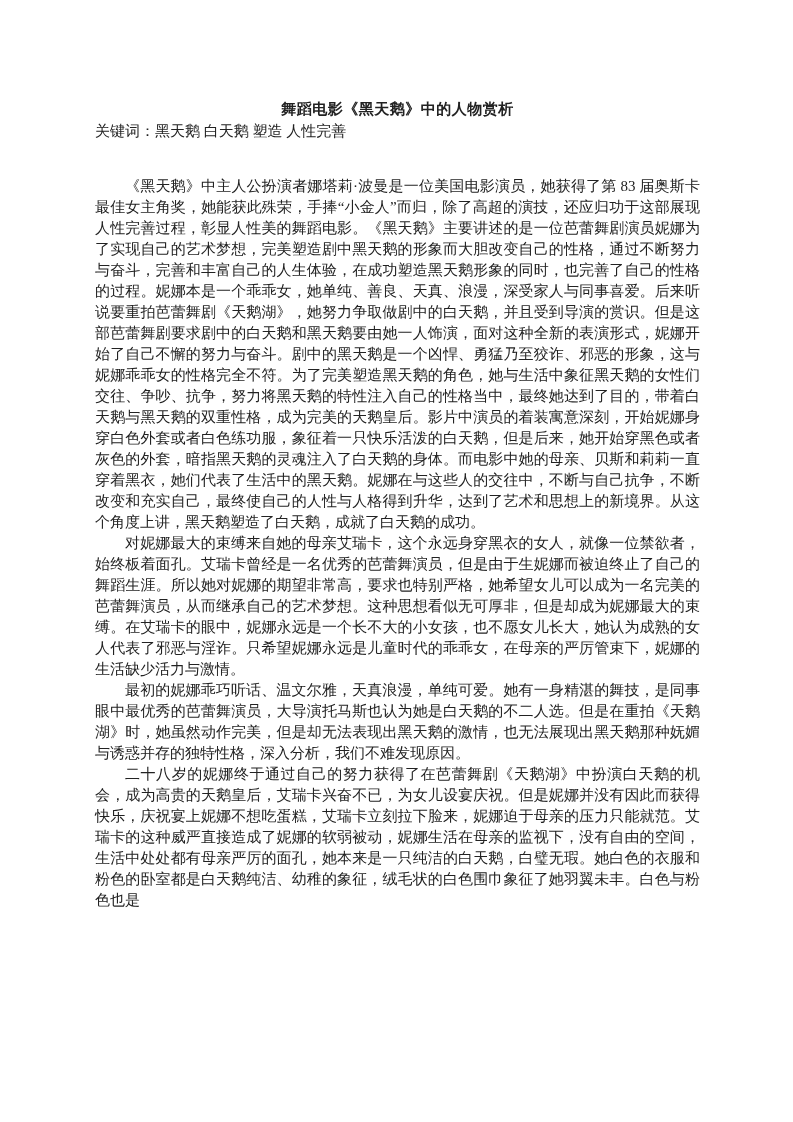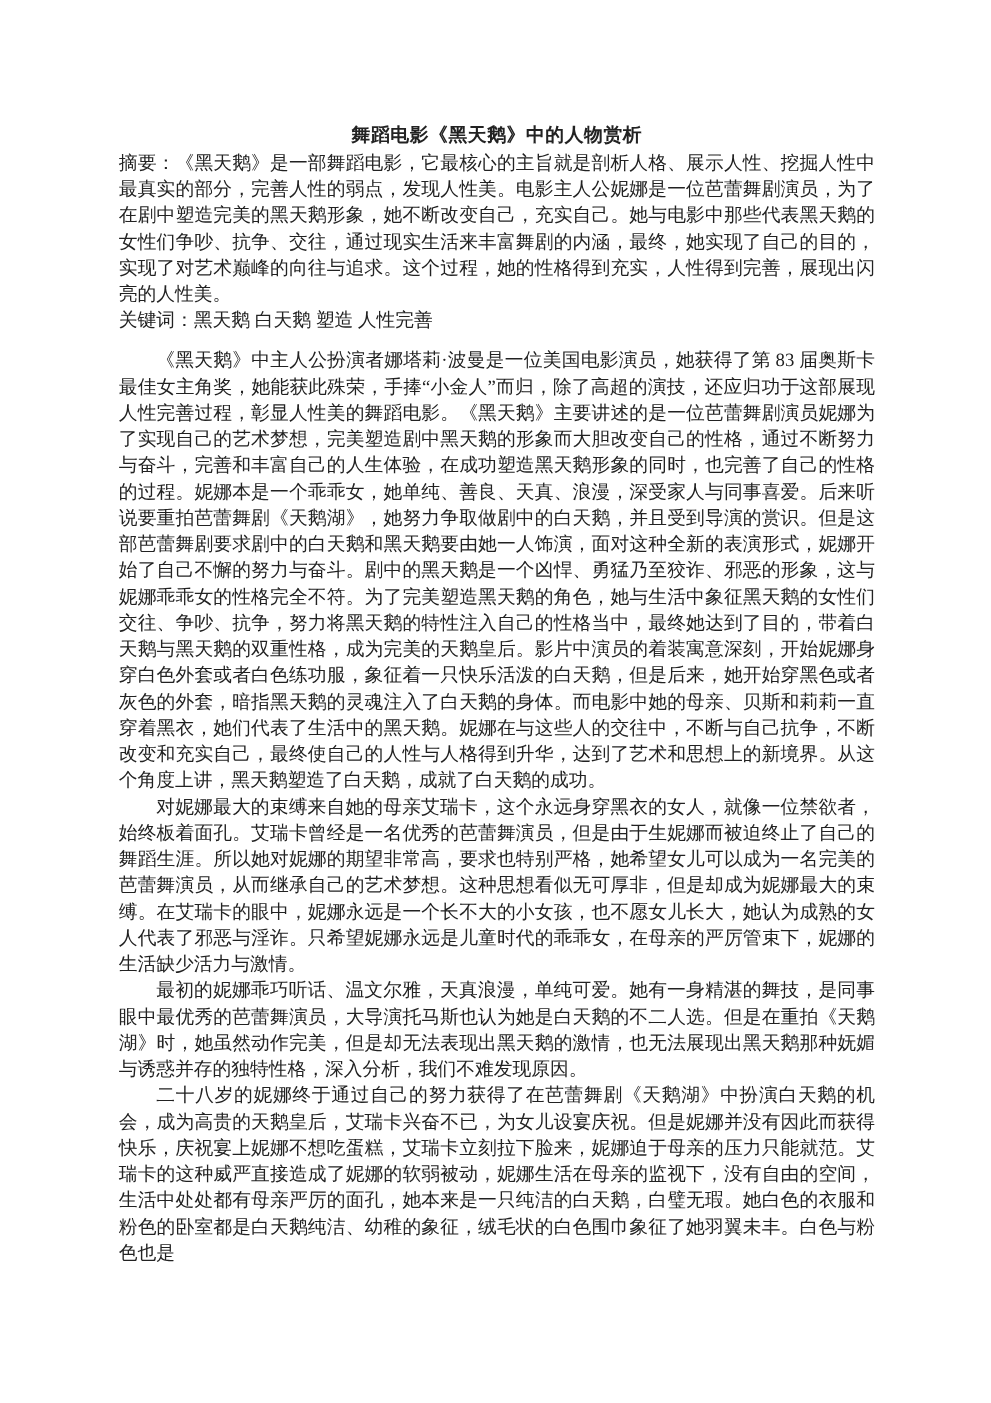--- a/index.html
+++ b/index.html
@@ -36,38 +36,37 @@
     text-indent: 0;
   }
   .keywords {
     text-indent: 0;
     font-family: Liberation Serif, serif;
   }
   .body-para {
     text-indent: 2em;
   }
   .gap-above {
-    margin-top: 11px;
+    margin-top: 34px;
   }
   .section-heading {
     font-weight: normal;
     font-size: 15px;
     margin: 0;
     line-height: 21px;
     text-indent: 0;
   }
 </style>
 </head>
 <body>
 
 <div class="page">
 
   <h1 class="doc-title">舞蹈电影《黑天鹅》中的人物赏析</h1>
 
-  <p class="abstract">摘要：《黑天鹅》是一部舞蹈电影，它最核心的主旨就是剖析人格、展示人性、挖掘人性中最真实的部分，完善人性的弱点，发现人性美。电影主人公妮娜是一位芭蕾舞剧演员，为了在剧中塑造完美的黑天鹅形象，她不断改变自己，充实自己。她与电影中那些代表黑天鹅的女性们争吵、抗争、交往，通过现实生活来丰富舞剧的内涵，最终，她实现了自己的目的，实现了对艺术巅峰的向往与追求。这个过程，她的性格得到充实，人性得到完善，展现出闪亮的人性美。</p>
 
   <p class="keywords">关键词：黑天鹅 白天鹅 塑造 人性完善</p>
 
   <p class="body-para gap-above">《黑天鹅》中主人公扮演者娜塔莉·波曼是一位美国电影演员，她获得了第 83 届奥斯卡最佳女主角奖，她能获此殊荣，手捧“小金人”而归，除了高超的演技，还应归功于这部展现人性完善过程，彰显人性美的舞蹈电影。《黑天鹅》主要讲述的是一位芭蕾舞剧演员妮娜为了实现自己的艺术梦想，完美塑造剧中黑天鹅的形象而大胆改变自己的性格，通过不断努力与奋斗，完善和丰富自己的人生体验，在成功塑造黑天鹅形象的同时，也完善了自己的性格的过程。妮娜本是一个乖乖女，她单纯、善良、天真、浪漫，深受家人与同事喜爱。后来听说要重拍芭蕾舞剧《天鹅湖》，她努力争取做剧中的白天鹅，并且受到导演的赏识。但是这部芭蕾舞剧要求剧中的白天鹅和黑天鹅要由她一人饰演，面对这种全新的表演形式，妮娜开始了自己不懈的努力与奋斗。剧中的黑天鹅是一个凶悍、勇猛乃至狡诈、邪恶的形象，这与妮娜乖乖女的性格完全不符。为了完美塑造黑天鹅的角色，她与生活中象征黑天鹅的女性们交往、争吵、抗争，努力将黑天鹅的特性注入自己的性格当中，最终她达到了目的，带着白天鹅与黑天鹅的双重性格，成为完美的天鹅皇后。影片中演员的着装寓意深刻，开始妮娜身穿白色外套或者白色练功服，象征着一只快乐活泼的白天鹅，但是后来，她开始穿黑色或者灰色的外套，暗指黑天鹅的灵魂注入了白天鹅的身体。而电影中她的母亲、贝斯和莉莉一直穿着黑衣，她们代表了生活中的黑天鹅。妮娜在与这些人的交往中，不断与自己抗争，不断改变和充实自己，最终使自己的人性与人格得到升华，达到了艺术和思想上的新境界。从这个角度上讲，黑天鹅塑造了白天鹅，成就了白天鹅的成功。</p>
 
 
   <p class="body-para">对妮娜最大的束缚来自她的母亲艾瑞卡，这个永远身穿黑衣的女人，就像一位禁欲者，始终板着面孔。艾瑞卡曾经是一名优秀的芭蕾舞演员，但是由于生妮娜而被迫终止了自己的舞蹈生涯。所以她对妮娜的期望非常高，要求也特别严格，她希望女儿可以成为一名完美的芭蕾舞演员，从而继承自己的艺术梦想。这种思想看似无可厚非，但是却成为妮娜最大的束缚。在艾瑞卡的眼中，妮娜永远是一个长不大的小女孩，也不愿女儿长大，她认为成熟的女人代表了邪恶与淫诈。只希望妮娜永远是儿童时代的乖乖女，在母亲的严厉管束下，妮娜的生活缺少活力与激情。</p>
 
   <p class="body-para">最初的妮娜乖巧听话、温文尔雅，天真浪漫，单纯可爱。她有一身精湛的舞技，是同事眼中最优秀的芭蕾舞演员，大导演托马斯也认为她是白天鹅的不二人选。但是在重拍《天鹅湖》时，她虽然动作完美，但是却无法表现出黑天鹅的激情，也无法展现出黑天鹅那种妩媚与诱惑并存的独特性格，深入分析，我们不难发现原因。</p>
 

